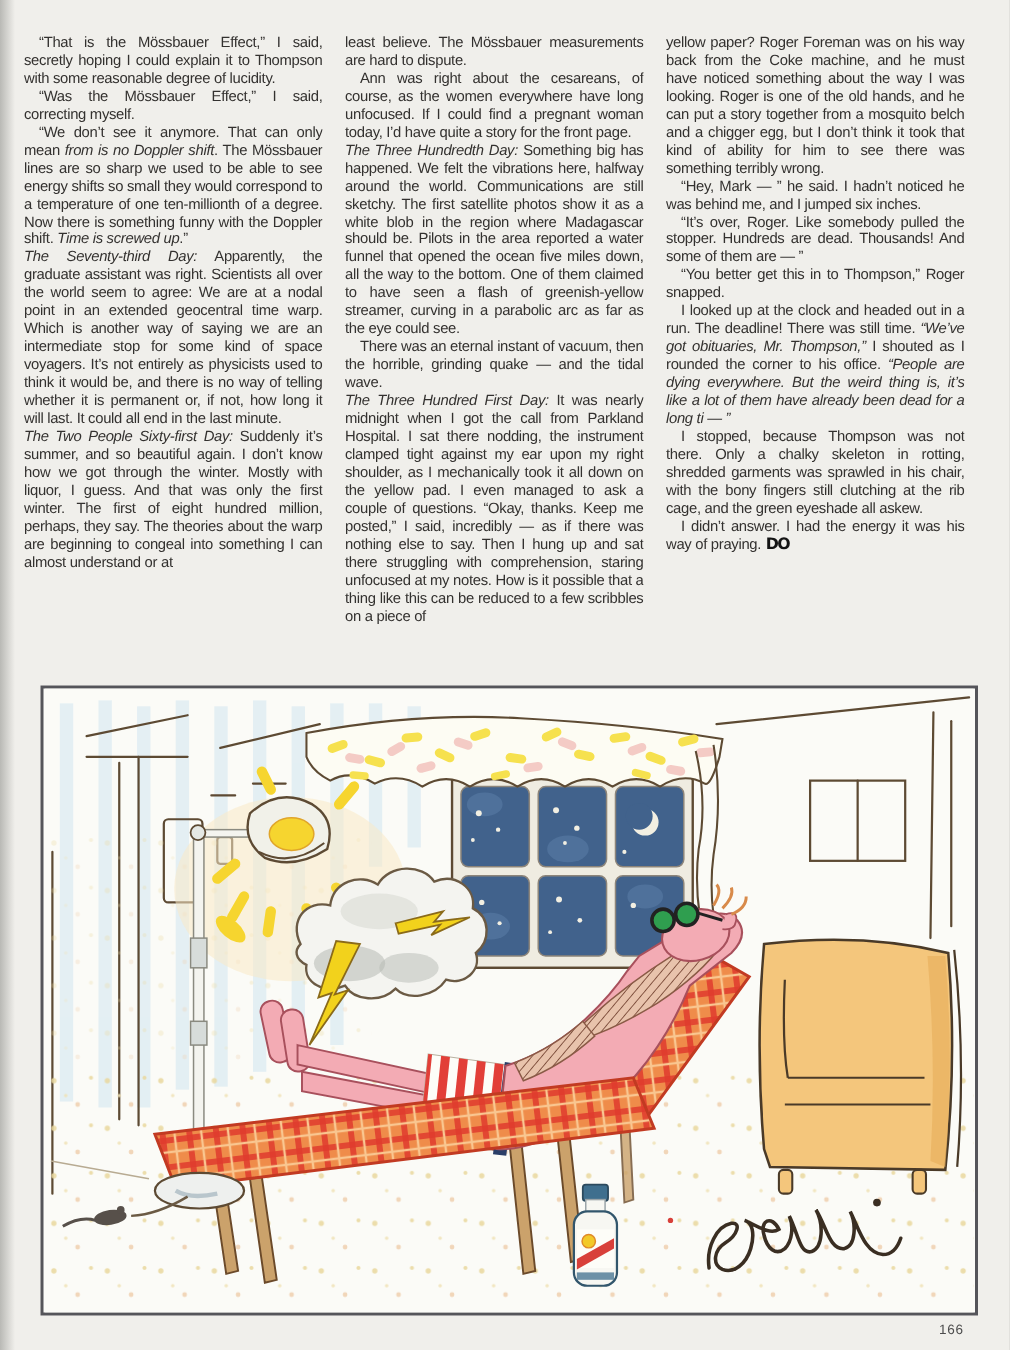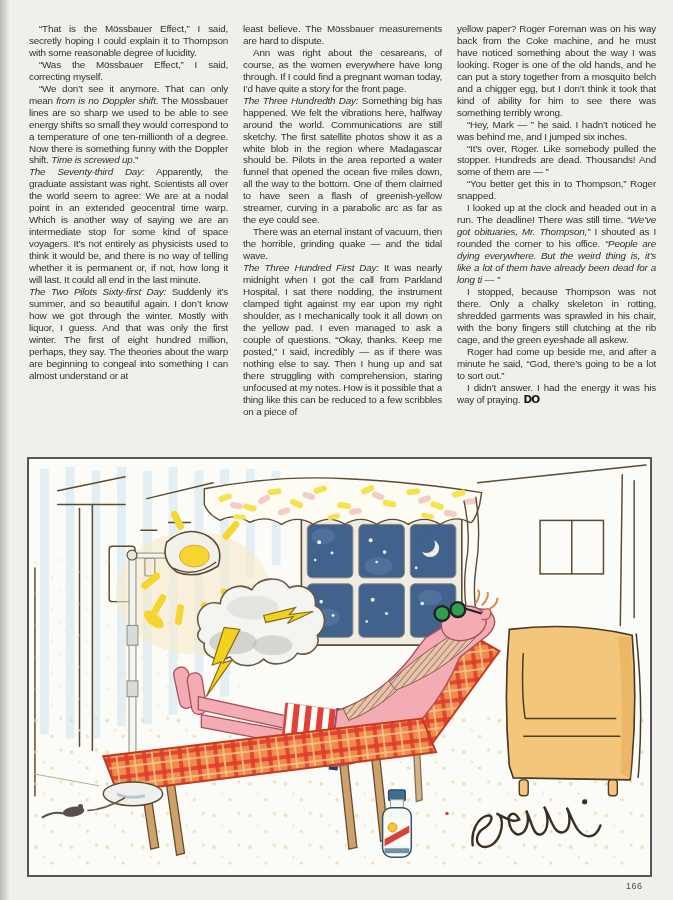--- a/index.html
+++ b/index.html
@@ -6,21 +6,21 @@
   .page{
     position:relative;width:673px;height:900px;margin:0 auto;
     background:#f0efeb;overflow:hidden;
     font-family:"Liberation Sans",sans-serif;
   }
   .page::before{
     content:"";position:absolute;left:0;top:0;width:10px;height:100%;
     background:linear-gradient(to right,#b9b9b5,rgba(240,239,235,0));pointer-events:none;
   }
   .article{
-    position:absolute;left:29px;top:23px;width:627px;height:433px;
+    position:absolute;left:16px;top:23px;width:627px;height:433px;
     display:grid;grid-template-columns:1fr 1fr 1fr;column-gap:15px;overflow:hidden;
   }
   .col{overflow:hidden;}
   .col p{
     margin:0;font-size:9.9px;line-height:11.95px;letter-spacing:-0.2px;
     text-align:justify;color:#33312f;
   }
   .col p.ind{text-indent:10px;}
   .col em{font-style:italic;}
   .endmark{
@@ -40,37 +40,36 @@
 <body>
 
 <div class="page">
 
   <div class="article" id="article">
       <div class="col">
         <p class="ind"><span>“That is the Mössbauer Effect,” I said, secretly hoping I could explain it to Thompson with some reasonable degree of lucidity.</span></p>
         <p class="ind"><span>“Was the Mössbauer Effect,” I said, correcting myself.</span></p>
         <p class="ind"><span>“We don’t see it anymore. That can only mean </span><em>from is no Doppler shift</em><span>. The Mössbauer lines are so sharp we used to be able to see energy shifts so small they would correspond to a temperature of one ten-millionth of a degree. Now there is something funny with the Doppler shift. </span><em>Time is screwed up</em><span>.”</span></p>
         <p><em>The Seventy-third Day:</em><span> Apparently, the graduate assistant was right. Scientists all over the world seem to agree: We are at a nodal point in an extended geocentral time warp. Which is another way of saying we are an intermediate stop for some kind of space voyagers. It’s not entirely as physicists used to think it would be, and there is no way of telling whether it is permanent or, if not, how long it will last. It could all end in the last minute.</span></p>
-        <p><em>The Two Pilots Sixty-first Day:</em><span> Suddenly it’s summer, and so beautiful again. I don’t know how we got through the winter. Mostly with liquor, I guess. And that was only the first winter. The first of eight hundred million, perhaps, they say. The theories about the warp are beginning to congeal into something I can almost understand or at</span></p>
+        <p><em>The Two People Sixty-first Day:</em><span> Suddenly it’s summer, and so beautiful again. I don’t know how we got through the winter. Mostly with liquor, I guess. And that was only the first winter. The first of eight hundred million, perhaps, they say. The theories about the warp are beginning to congeal into something I can almost understand or at</span></p>
       </div>
       <div class="col">
         <p><span>least believe. The Mössbauer measurements are hard to dispute.</span></p>
-        <p class="ind"><span>Ann was right about the cesareans, of course, as the women everywhere have long through. If I could find a pregnant woman today, I’d have quite a story for the front page.</span></p>
+        <p class="ind"><span>Ann was right about the cesareans, of course, as the women everywhere have long unfocused. If I could find a pregnant woman today, I’d have quite a story for the front page.</span></p>
         <p><em>The Three Hundredth Day:</em><span> Something big has happened. We felt the vibrations here, halfway around the world. Communications are still sketchy. The first satellite photos show it as a white blob in the region where Madagascar should be. Pilots in the area reported a water funnel that opened the ocean five miles down, all the way to the bottom. One of them claimed to have seen a flash of greenish-yellow streamer, curving in a parabolic arc as far as the eye could see.</span></p>
         <p class="ind"><span>There was an eternal instant of vacuum, then the horrible, grinding quake — and the tidal wave.</span></p>
         <p><em>The Three Hundred First Day:</em><span> It was nearly midnight when I got the call from Parkland Hospital. I sat there nodding, the instrument clamped tight against my ear upon my right shoulder, as I mechanically took it all down on the yellow pad. I even managed to ask a couple of questions. “Okay, thanks. Keep me posted,” I said, incredibly — as if there was nothing else to say. Then I hung up and sat there struggling with comprehension, staring unfocused at my notes. How is it possible that a thing like this can be reduced to a few scribbles on a piece of</span></p>
       </div>
       <div class="col">
         <p><span>yellow paper? Roger Foreman was on his way back from the Coke machine, and he must have noticed something about the way I was looking. Roger is one of the old hands, and he can put a story together from a mosquito belch and a chigger egg, but I don’t think it took that kind of ability for him to see there was something terribly wrong.</span></p>
         <p class="ind"><span>“Hey, Mark — ” he said. I hadn’t noticed he was behind me, and I jumped six inches.</span></p>
         <p class="ind"><span>“It’s over, Roger. Like somebody pulled the stopper. Hundreds are dead. Thousands! And some of them are — ”</span></p>
         <p class="ind"><span>“You better get this in to Thompson,” Roger snapped.</span></p>
         <p class="ind"><span>I looked up at the clock and headed out in a run. The deadline! There was still time. </span><em>“We’ve got obituaries, Mr. Thompson,”</em><span> I shouted as I rounded the corner to his office. </span><em>“People are dying everywhere. But the weird thing is, it’s like a lot of them have already been dead for a long ti — ”</em></p>
         <p class="ind"><span>I stopped, because Thompson was not there. Only a chalky skeleton in rotting, shredded garments was sprawled in his chair, with the bony fingers still clutching at the rib cage, and the green eyeshade all askew.</span></p>
-        <p class="ind"><span>Roger had come up beside me, and after a minute he said, “God, there’s going to be a lot to sort out.”</span></p>
         <p class="ind"><span>I didn’t answer. I had the energy it was his way of praying.</span><span class="endmark">DO</span></p>
       </div>
     </div>
 
   <figure class="cartoon">
     <svg viewBox="0 0 625 420">
       <defs>
         <pattern id="plaid" width="18" height="18" patternUnits="userSpaceOnUse" patternTransform="rotate(-7)">
           <rect width="18" height="18" fill="#ef8c4a"></rect>
           <path d="M 6 0 V 18" stroke="#e03a2e" stroke-width="4" opacity="0.85"></path>

